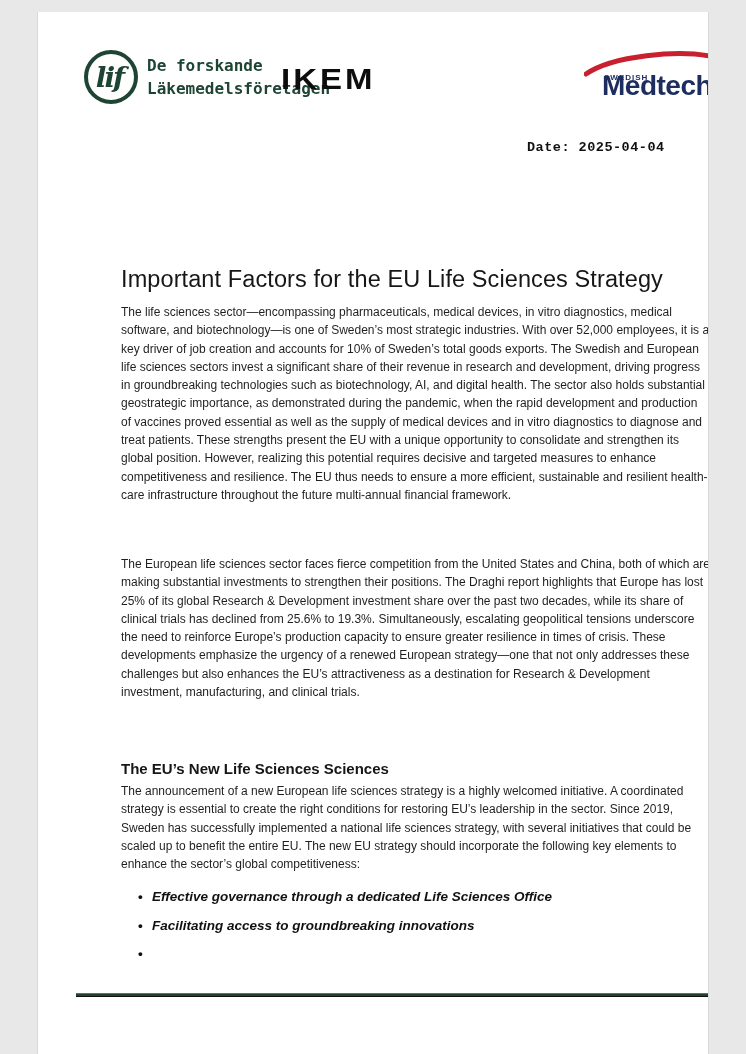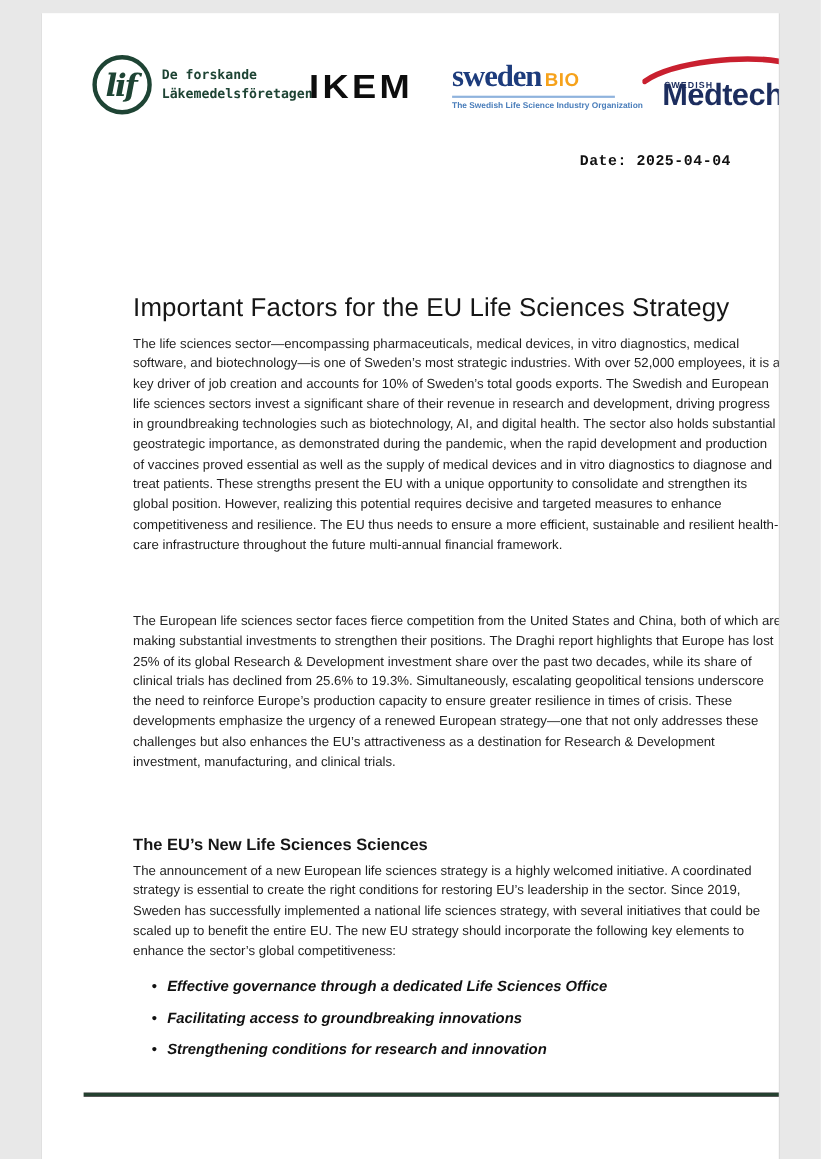--- a/index.html
+++ b/index.html
@@ -16,21 +16,21 @@
   .lif-circle {
     width:54px; height:54px; border:4px solid #1e4434; border-radius:50%;
     display:flex; align-items:center; justify-content:center; flex:0 0 auto;
   }
   .lif-circle span {
     font-family:"DejaVu Serif", serif; font-style:italic; font-weight:bold;
     font-size:28px; color:#1e4434; letter-spacing:-2px; padding-right:3px;
   }
   .lif-text {
     margin-left:9px; font-family:"DejaVu Sans Mono", monospace;
-    font-size:12px; font-weight:bold; color:#1e4434; line-height:1.45; white-space:pre;
+    font-size:16px; font-weight:bold; color:#1e4434; line-height:1.45; white-space:pre;
   }
 
   .ikem-logo {
     position:absolute; left:243px; top:48px;
     font-size:33px; font-weight:700; letter-spacing:3px; color:#0d0d0d;
     transform:scaleY(0.92);
   }
 
   .swedenbio-logo { position:absolute; left:373px; top:44px; width:148px; }
   .sb-word { display:flex; align-items:baseline; }
@@ -91,27 +91,20 @@
 
   <div class="lif-logo">
     <div class="lif-circle">
       <span>lif</span>
     </div>
     <div class="lif-text"><span>De forskande</span><br><span>Läkemedelsföretagen</span></div>
   </div>
 
   <div class="ikem-logo">IKEM</div>
 
-  <div class="swedenbio-logo">
-    <div class="sb-word">
-      <span class="sb-sweden">sweden</span>
-      <span class="sb-bio">BIO</span>
-    </div>
-    <div class="sb-tagline">The Swedish Life Science Industry Organization</div>
-  </div>
 
   <div class="medtech-logo">
     <svg class="mt-swoosh" width="168" height="62" viewBox="0 0 168 62">
       <path d="M2,26 C28,8 95,1 130,9 C156,15 165,30 154,46 C150,52 143,56 136,57" fill="none" stroke="#c9202f" stroke-width="5" stroke-linecap="round"></path>
       <path d="M2,26 C28,8 95,1 130,9" fill="none" stroke="#ffffff" stroke-width="2" stroke-linecap="round" opacity="0"></path>
     </svg>
     <div class="mt-swedish">SWEDISH</div>
     <div class="mt-word">Medtech</div>
   </div>
 
@@ -129,19 +122,18 @@
     <div class="bullet-item">
       <span class="bullet-dot">•</span>
       <span class="bullet-text">Effective governance through a dedicated Life Sciences Office</span>
     </div>
     <div class="bullet-item">
       <span class="bullet-dot">•</span>
       <span class="bullet-text">Facilitating access to groundbreaking innovations</span>
     </div>
     <div class="bullet-item">
       <span class="bullet-dot">•</span>
-      <span class="bullet-text">Strengthening conditions for research and innovation</span>
     </div>
   </div>
 
   <div class="bottom-rule"></div>
 
 </div>
 
 </body></html>

